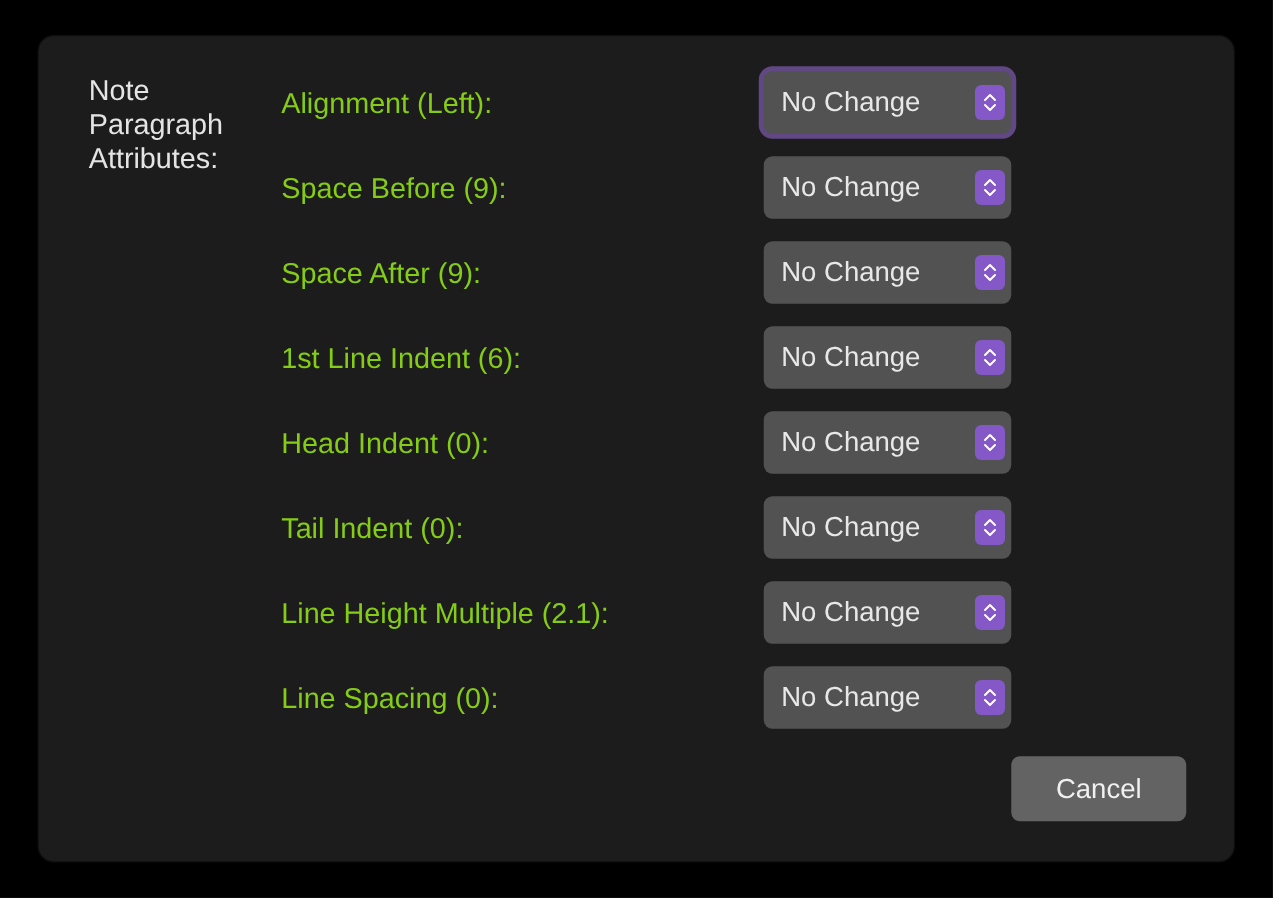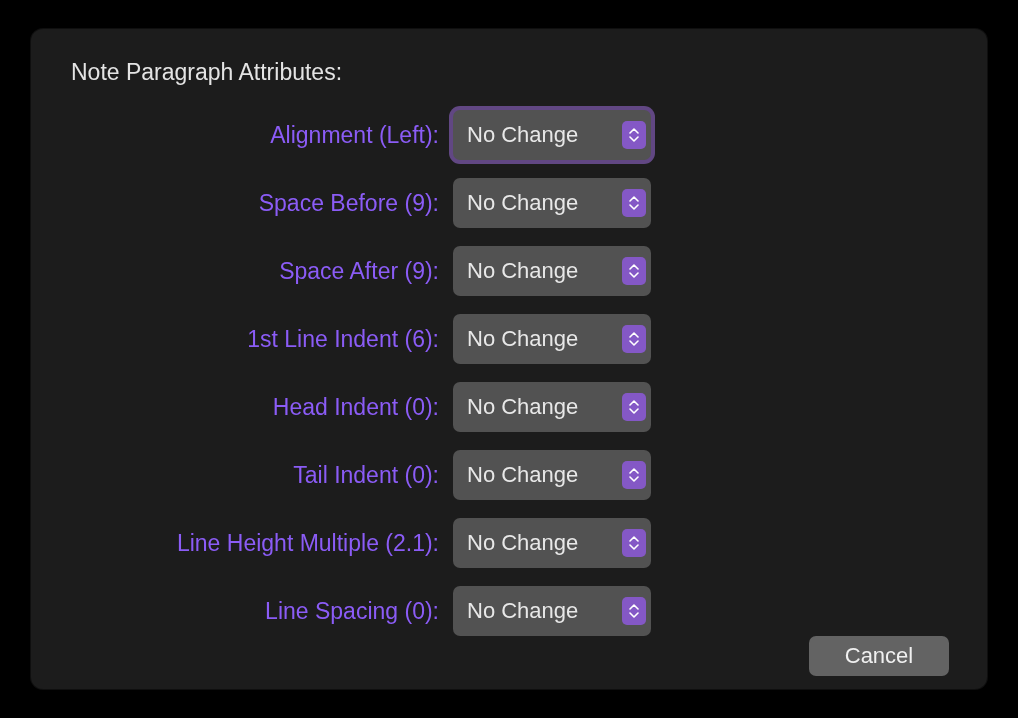--- a/index.html
+++ b/index.html
@@ -13,45 +13,45 @@
       width: 1018px;
     }
     .dialog {
       background: #1c1c1c;
       border-radius: 12px;
       width: 956px;
       height: 660px;
       padding: 28px 36px 32px 36px;
       box-shadow: 0 0 0 1px rgba(255,255,255,0.06), 0 20px 60px rgba(0,0,0,0.6);
       display: flex;
-      flex-direction: column;
+      flex-direction: row;
     }
     .title {
       color: #e4e4e4;
       font-size: 23px;
       font-weight: 400;
       margin-top: 2px;
       margin-bottom: 24px;
       margin-left: 4px;
     }
     .form {
       display: flex;
       flex-direction: column;
       gap: 18px;
     }
     .row {
       display: flex;
       align-items: center;
       gap: 14px;
     }
     .label {
-      color: #8b5cf6;
+      color: #84cc16;
       font-size: 23px;
       width: 372px;
-      text-align: right;
+      text-align: left;
     }
     .popup {
       display: flex;
       align-items: center;
       justify-content: space-between;
       background: #525252;
       border-radius: 7px;
       height: 50px;
       min-width: 198px;
       padding: 0 5px 0 14px;
@@ -82,21 +82,21 @@
     .footer {
       margin-top: auto;
       display: flex;
       justify-content: flex-end;
       gap: 18px;
       padding-right: 2px;
     }
     .btn {
       border: none;
       border-radius: 7px;
-      height: 40px;
+      height: 52px;
       font-size: 22px;
       color: #fff;
       cursor: pointer;
       padding: 0 24px;
       min-width: 140px;
     }
     .btn-cancel {
       background: #636363;
       color: #f0f0f0;
     }

